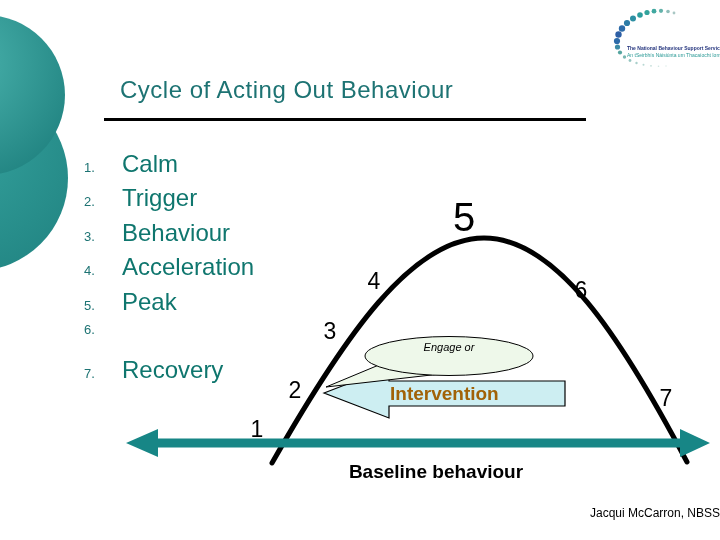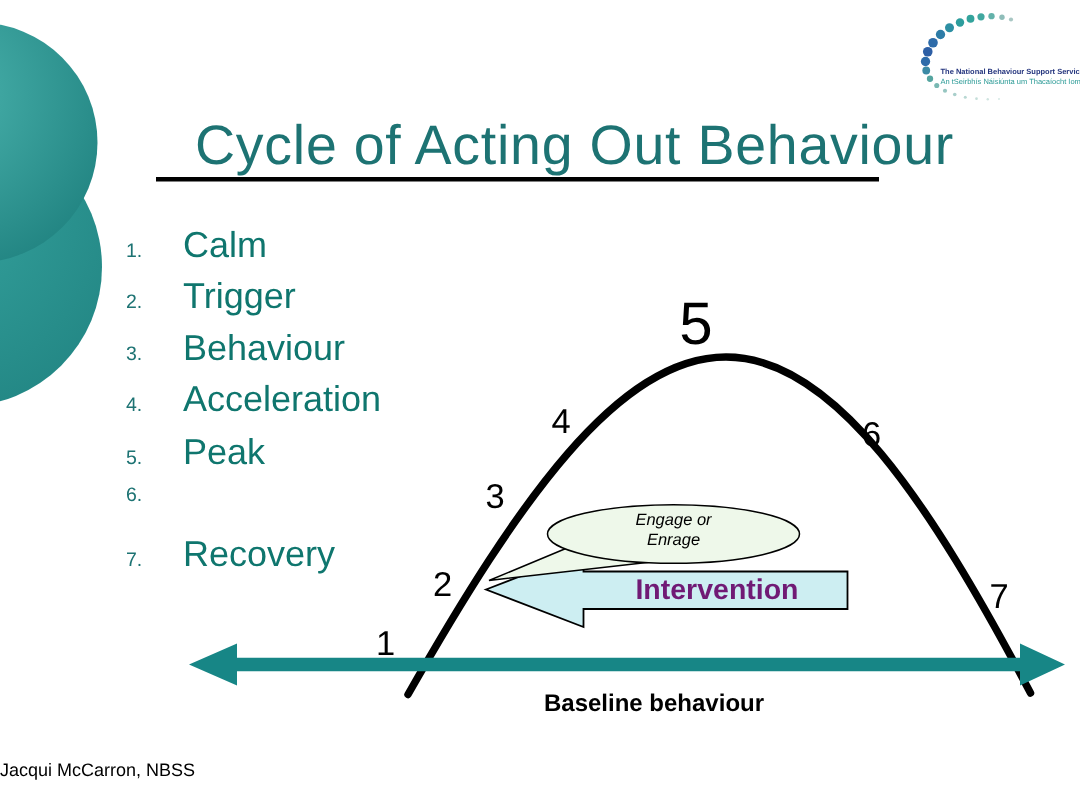--- a/index.html
+++ b/index.html
@@ -10,44 +10,44 @@
   
   .deco{position:absolute;left:0;top:0;}
   
   .logo{position:absolute;left:597px;top:8px;width:122px;height:66px;}
   .logo-dots{position:absolute;left:0;top:0;}
   .logo-name{position:absolute;left:30px;top:7px;font-size:24px;font-weight:bold;
     color:#25357e;letter-spacing:0px;line-height:26px;}
   .logo-line1{position:absolute;left:30px;top:37px;font-size:5px;color:#25357e;white-space:nowrap;font-weight:bold;}
   .logo-line2{position:absolute;left:30px;top:44px;font-size:5px;color:#2a9a96;white-space:nowrap;}
   
-  .title{position:absolute;left:130px;top:76px;margin:0;font-size:37px;font-weight:normal;
+  .title{position:absolute;left:120px;top:76px;margin:0;font-size:24px;font-weight:normal;
     color:#1d7373;white-space:nowrap;letter-spacing:0.5px;}
   .title-rule{position:absolute;left:104px;top:118px;width:482px;height:3px;background:#000;}
   
   .stages{position:absolute;left:84px;top:150px;}
   .stage-row{height:34.4px;display:flex;align-items:baseline;}
   .stage-row .num{width:38px;font-size:13px;color:#1d7373;}
   .stage-row .lbl{font-size:24px;color:#0f766e;white-space:nowrap;}
   
   .diagram{position:absolute;left:0;top:0;}
   
   .stage-num{position:absolute;transform:translate(-50%,-50%);font-size:23px;color:#000;}
   .stage-num.big{font-size:40px;}
   .n1{left:257px;top:429px;} .n2{left:295px;top:390px;} .n3{left:330px;top:331px;}
   .n4{left:374px;top:281px;} .n5{left:464px;top:217px;} .n6{left:581px;top:290px;}
   .n7{left:666px;top:398px;}
   
   .callout-text{position:absolute;left:365px;top:341px;width:168px;text-align:center;
     font-size:11px;line-height:13px;color:#000;font-style:italic;}
   .intervention-label{position:absolute;left:390px;top:381px;width:176px;height:25px;
-    text-align:center;line-height:25px;font-size:19px;font-weight:bold;color:#701a75;}
+    line-height:25px;font-size:19px;font-weight:bold;color:#a16207;}
   .baseline-label{position:absolute;left:336px;top:461px;width:200px;text-align:center;
-    font-size:16px;font-weight:bold;color:#000;}
-  .footer{position:absolute;left:0;right:0;top:506px;text-align:left;font-size:12px;color:#000;}
+    font-size:19px;font-weight:bold;color:#000;}
+  .footer{position:absolute;left:0;right:0;top:506px;text-align:right;font-size:12px;color:#000;}
 </style>
 </head>
 <body>
 
 <div class="slide">
 
   <svg class="deco" width="220" height="300">
     <defs>
       <radialGradient id="gA" cx="35%" cy="30%" r="85%">
         <stop offset="0%" stop-color="#4bb4ae"></stop>
@@ -137,21 +137,20 @@
   <div class="stage-num n1">1</div>
   <div class="stage-num n2">2</div>
   <div class="stage-num n3">3</div>
   <div class="stage-num n4">4</div>
   <div class="stage-num n5 big">5</div>
   <div class="stage-num n6">6</div>
   <div class="stage-num n7">7</div>
 
   <div class="callout-text">
     <div>Engage or</div>
-    <div>Enrage</div>
   </div>
 
   <div class="intervention-label">Intervention</div>
 
   <div class="baseline-label">Baseline behaviour</div>
 
   <div class="footer">Jacqui McCarron, NBSS</div>
 
 </div>
 

